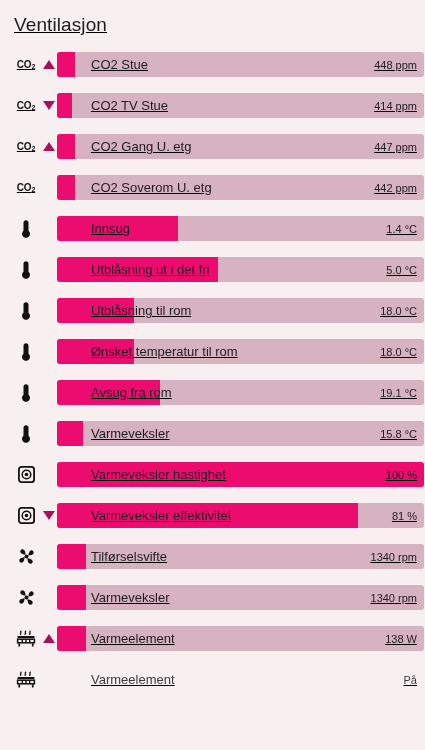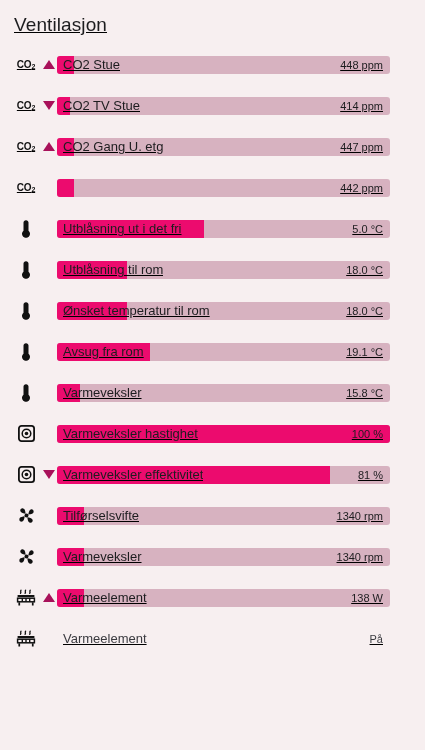--- a/index.html
+++ b/index.html
@@ -62,28 +62,29 @@
     border-bottom: 9px solid #a8115a;
   }
   .tri-down {
     width: 0; height: 0;
     border-left: 6px solid transparent;
     border-right: 6px solid transparent;
     border-top: 9px solid #a8115a;
   }
   .bar {
     position: relative;
-    height: 18px;
+    height: 25px;
     flex: 1;
-    margin-right: 35px;
+    margin-right: 1px;
     background: #d7b2c0;
     border-radius: 3px;
     overflow: hidden;
     display: flex;
     align-items: center;
+    padding-left: 28px;
   }
   .bar-fill {
     position: absolute;
     left: 0; top: 0; bottom: 0;
     background: #ec0b6e;
   }
   .bar-label {
     position: relative;
     z-index: 2;
     font-size: 13px;
@@ -170,21 +171,36 @@
           <span class="bar-value">447 ppm</span>
         </div>
       </div>
       <div class="row">
         <div class="row-icon">
           <span class="co2-icon">CO<sub>2</sub></span>
         </div>
         <div class="row-trend"></div>
         <div class="bar">
           <div class="bar-fill" style="width: 5%;"></div>
+          <span class="bar-label">CO2 Soverom U. etg</span>
           <span class="bar-value">442 ppm</span>
+        </div>
+      </div>
+      <div class="row">
+        <div class="row-icon">
+          <svg width="14" height="20" viewBox="0 0 14 20">
+            <path d="M7 1.2c-1.5 0-2.5 1-2.5 2.4v8.1a4 4 0 1 0 5 0V3.6C9.5 2.2 8.5 1.2 7 1.2z" fill="#111"></path>
+            <circle cx="7" cy="15" r="3.2" fill="#111"></circle>
+          </svg>
+        </div>
+        <div class="row-trend"></div>
+        <div class="bar">
+          <div class="bar-fill" style="width: 33%;"></div>
+          <span class="bar-label">Innsug</span>
+          <span class="bar-value">1.4 °C</span>
         </div>
       </div>
       <div class="row">
         <div class="row-icon">
           <svg width="14" height="20" viewBox="0 0 14 20">
             <path d="M7 1.2c-1.5 0-2.5 1-2.5 2.4v8.1a4 4 0 1 0 5 0V3.6C9.5 2.2 8.5 1.2 7 1.2z" fill="#111"></path>
             <circle cx="7" cy="15" r="3.2" fill="#111"></circle>
           </svg>
         </div>
         <div class="row-trend"></div>

